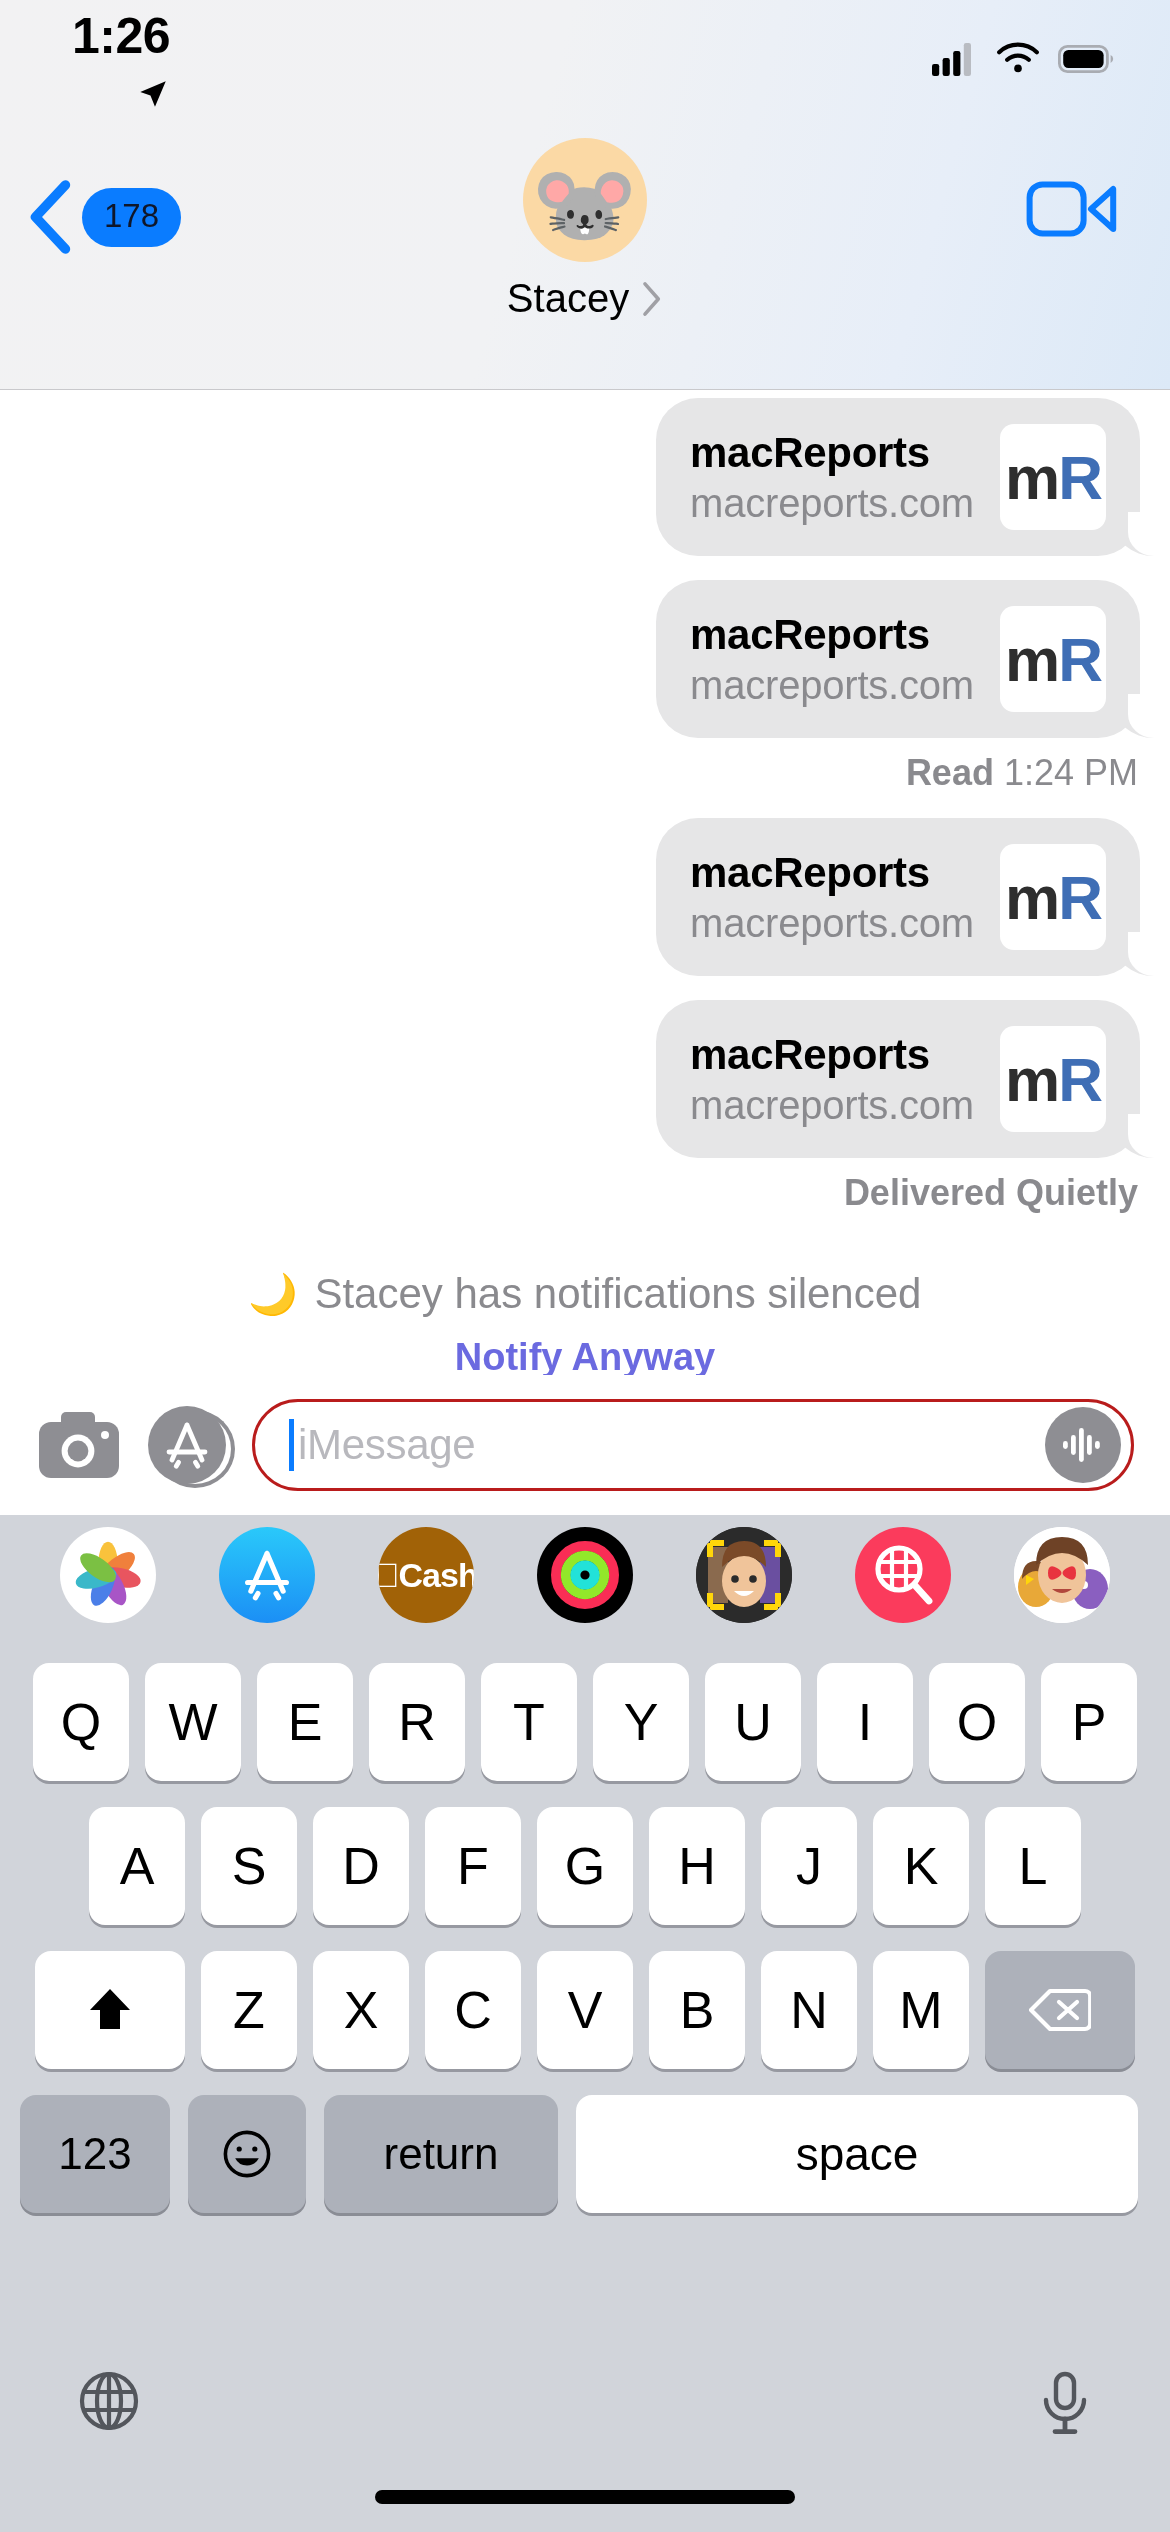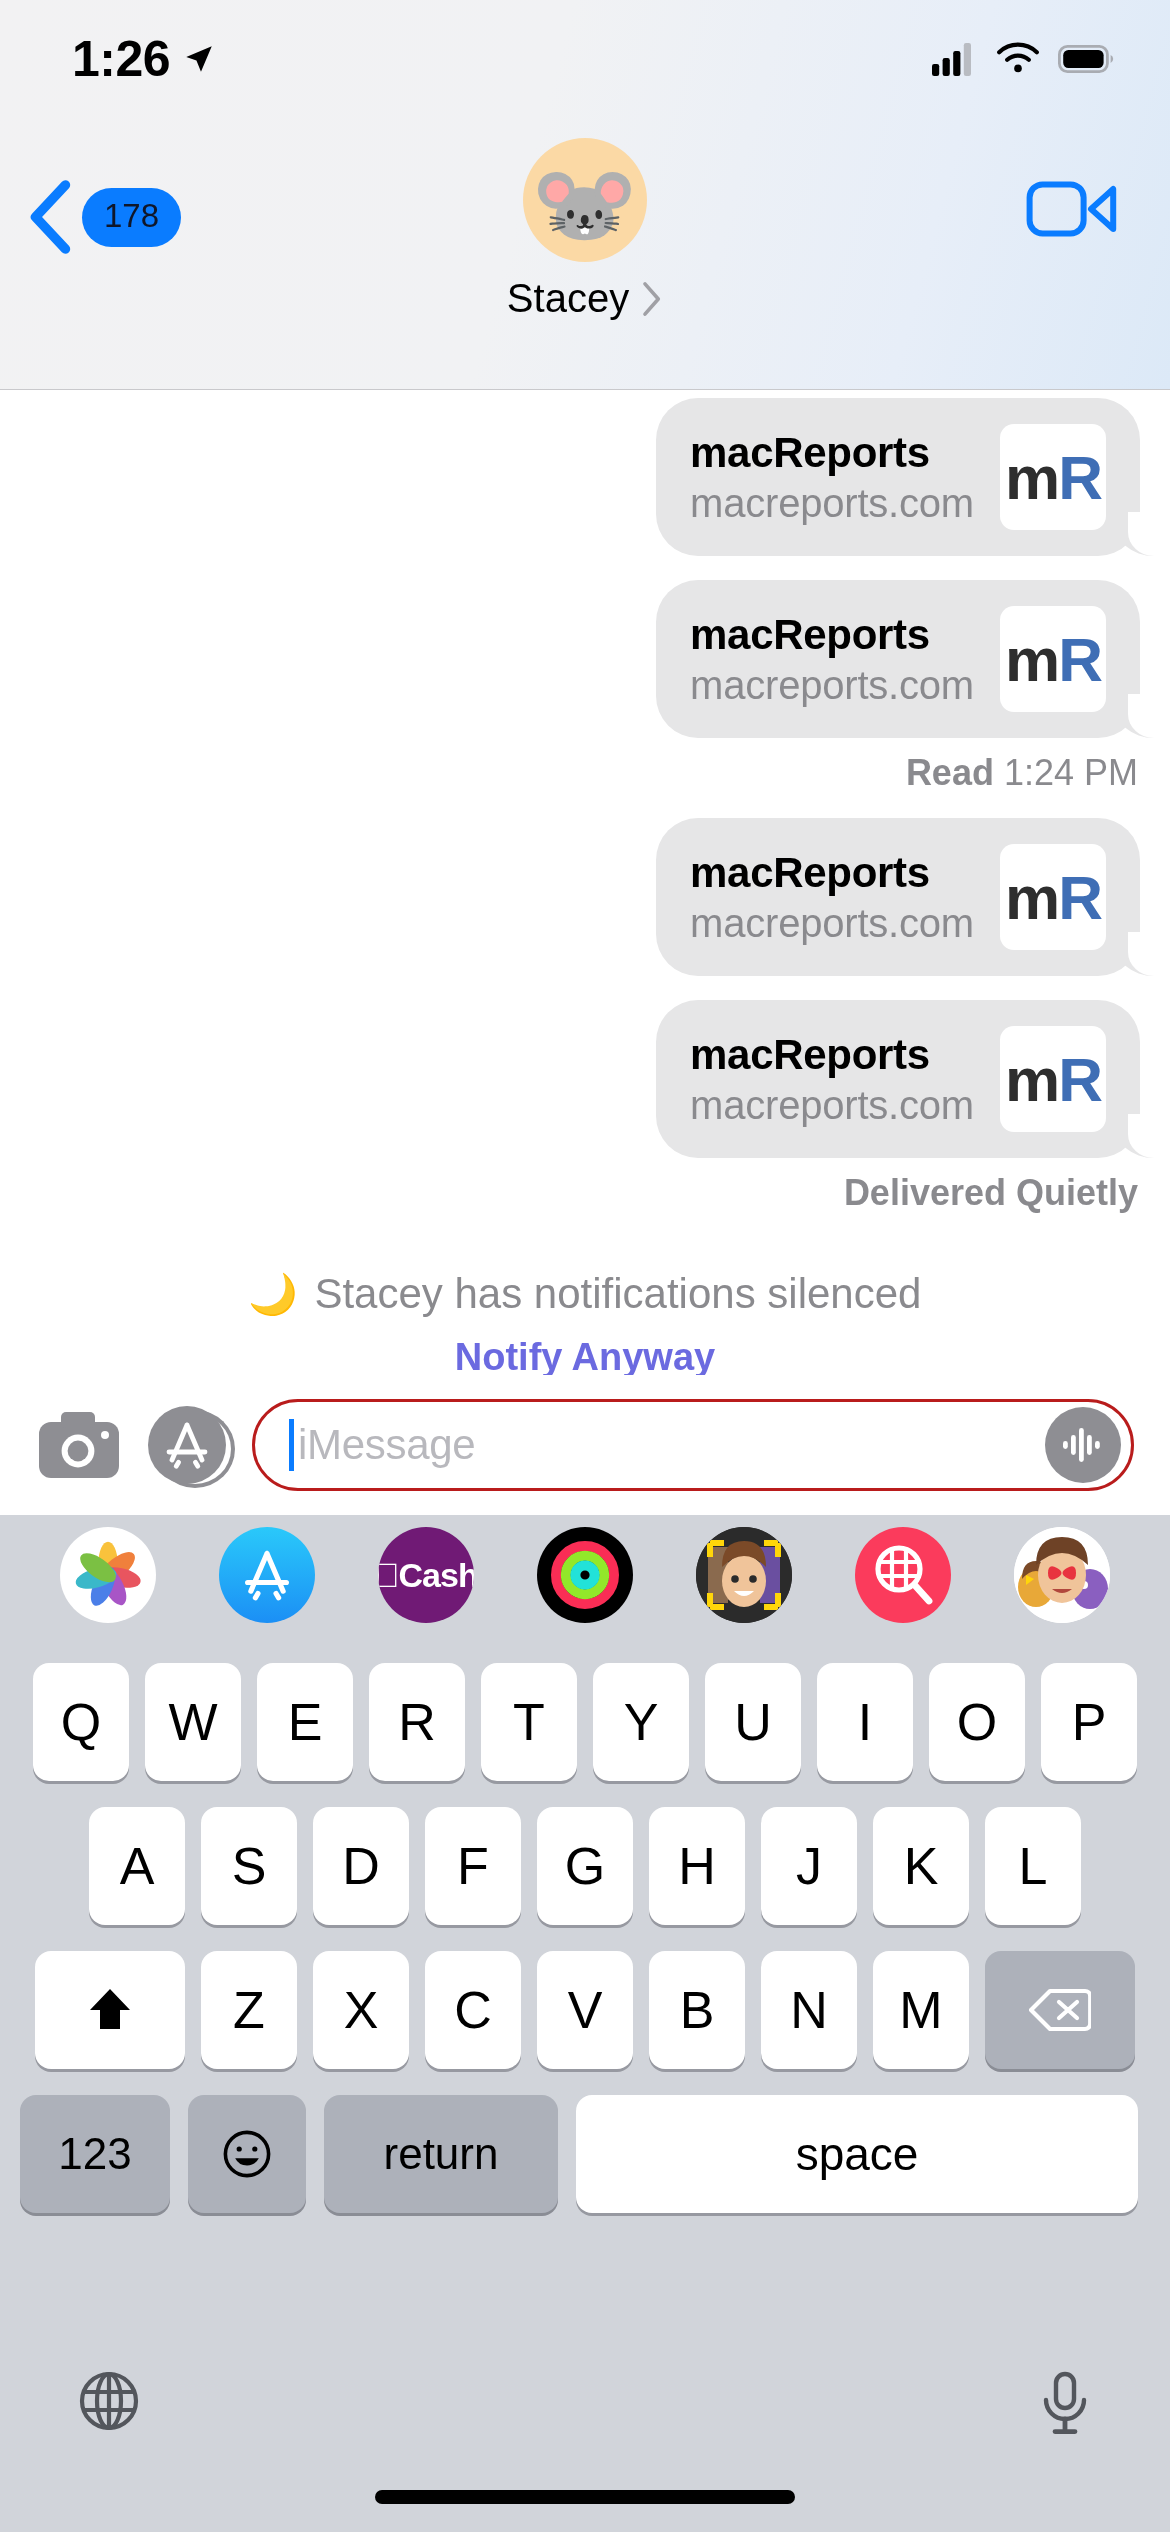--- a/index.html
+++ b/index.html
@@ -11,21 +11,21 @@
   }
   #screen { position:relative; width:1170px; height:2532px; background:#fff; }
 
   
   .statusbar {
     position:absolute; top:0; left:0; width:1170px; height:118px;
     z-index:30;
     display:flex; align-items:center; justify-content:space-between;
     padding:0 56px 0 72px;
   }
-  .sb-left { display:flex; align-items:center; gap:12px; }
+  .sb-left { display:flex; align-items:flex-end; gap:12px;flex-direction:column; }
   .sb-time { font-size:50px; font-weight:600; color:#000; letter-spacing:-0.5px; }
   .sb-right { display:flex; align-items:center; gap:18px; }
 
   
   .navbar {
     position:absolute; top:0; left:0; width:1170px; height:390px;
     background:linear-gradient(105deg, #f2f2f3 0%, #f1f2f4 45%, #e7eef8 78%, #dce9f7 100%);
     border-bottom:1px solid #c9c9cc;
     z-index:20;
   }
@@ -140,21 +140,21 @@
     background:#d1d4da; display:flex; align-items:center;
     justify-content:space-around; padding:0 28px; z-index:12;
   }
   .app-icon {
     width:96px; height:96px; border-radius:50%;
     display:flex; align-items:center; justify-content:center;
     font-size:44px; flex-shrink:0; overflow:hidden; position:relative;
   }
   .ai-photos { background:#fff; }
   .ai-appstore { background:linear-gradient(180deg,#2ac9fa 0%,#1b8ff5 100%); }
-  .ai-cash { background:#701a75; color:#fff; font-size:34px; font-weight:600;
+  .ai-cash { background:#a16207; color:#fff; font-size:34px; font-weight:600;
              letter-spacing:-1px; }
   .ai-fitness { background:#000; }
   .ai-memoji { background:#2b2b2b; }
   .ai-images { background:#fb3b5c; }
   .ai-stickers { background:#fff; }
 
   
   .keyboard {
     position:absolute; left:0; top:1635px; width:1170px; height:897px;
     background:#d1d4da; z-index:12;

